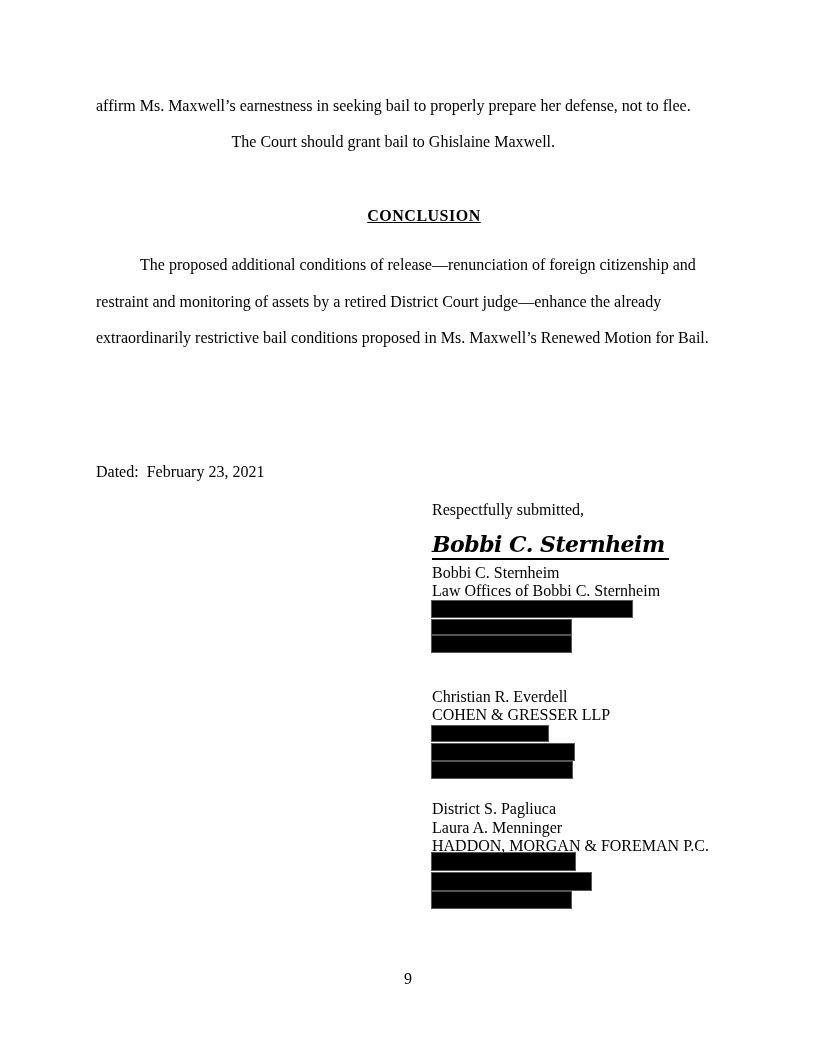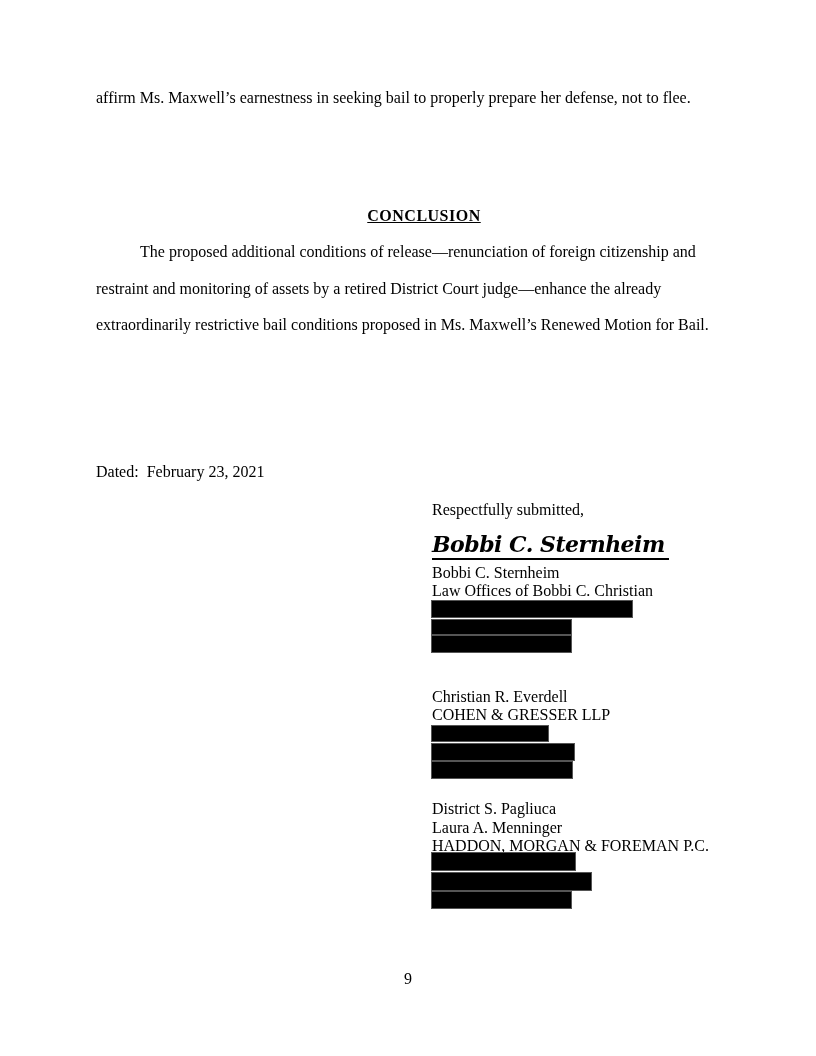--- a/index.html
+++ b/index.html
@@ -10,29 +10,29 @@
     height: 1056px;
     background: #ffffff;
     color: #000000;
     font-family: "Liberation Serif", "DejaVu Serif", serif;
     font-size: 16px;
     overflow: hidden;
   }
   .abs { position: absolute; }
   .line { white-space: pre; }
   .dbl { line-height: 36.5px; }
-  .intro { left: 96px; top: 80px; line-height: 36px; text-align: center; }
+  .intro { left: 96px; top: 88px; line-height: 36px; text-align: center; }
   .heading {
     left: 0; right: 0; top: 207px;
     text-align: center;
     font-weight: bold;
     padding-left: 32px;
   }
   .heading span { text-decoration: underline; letter-spacing: 0.5px; }
-  .para { left: 96px; top: 234px; width: 640px; font-family: Liberation Serif, serif; }
+  .para { left: 96px; top: 247px; width: 640px; font-family: Liberation Serif, serif; }
   .para .indent { padding-left: 44px; }
   .dated { left: 96px; top: 463px; }
   .sig-col { left: 432px; }
   .salutation { top: 501px; }
   .script-sig {
     top: 531px;
     font-family: "DejaVu Serif", serif;
     font-style: italic;
     font-weight: bold;
     font-size: 22px;
@@ -54,20 +54,21 @@
   }
   .page-num { left: 0; right: 0; top: 970px; text-align: center; }
 </style>
 </head>
 <body>
 
 <div class="page">
 
   <div class="abs intro">
     <div class="line">affirm Ms. Maxwell’s earnestness in seeking bail to properly prepare her defense, not to flee.</div>
+    <div class="line">The Court should grant bail to Ghislaine Maxwell.</div>
   </div>
 
   <div class="abs heading">
     <span>CONCLUSION</span>
   </div>
 
   <div class="abs para dbl">
     <div class="line indent">The proposed additional conditions of release—renunciation of foreign citizenship and</div>
     <div class="line">restraint and monitoring of assets by a retired District Court judge—enhance the already</div>
     <div class="line">extraordinarily restrictive bail conditions proposed in Ms. Maxwell’s Renewed Motion for Bail.</div>
@@ -76,21 +77,21 @@
   <div class="abs dated line">Dated:  February 23, 2021</div>
 
   <div class="abs sig-col salutation line">Respectfully submitted,</div>
 
   <div class="abs sig-col" style="top:531px;">
     <span class="script-sig">Bobbi C. Sternheim</span>
   </div>
 
   <div class="abs sig-col atty atty1">
     <div class="line">Bobbi C. Sternheim</div>
-    <div class="line">Law Offices of Bobbi C. Christian</div>
+    <div class="line">Law Offices of Bobbi C. Sternheim</div>
   </div>
   <div class="redaction" style="top:601px;width:200px;height:16px;"></div>
   <div class="redaction" style="top:620px;width:139px;height:14px;"></div>
   <div class="redaction" style="top:636px;width:139px;height:16px;"></div>
 
   <div class="abs sig-col atty atty2">
     <div class="line">Christian R. Everdell</div>
     <div class="line">COHEN &amp; GRESSER LLP</div>
   </div>
   <div class="redaction" style="top:726px;width:116px;height:15px;"></div>

